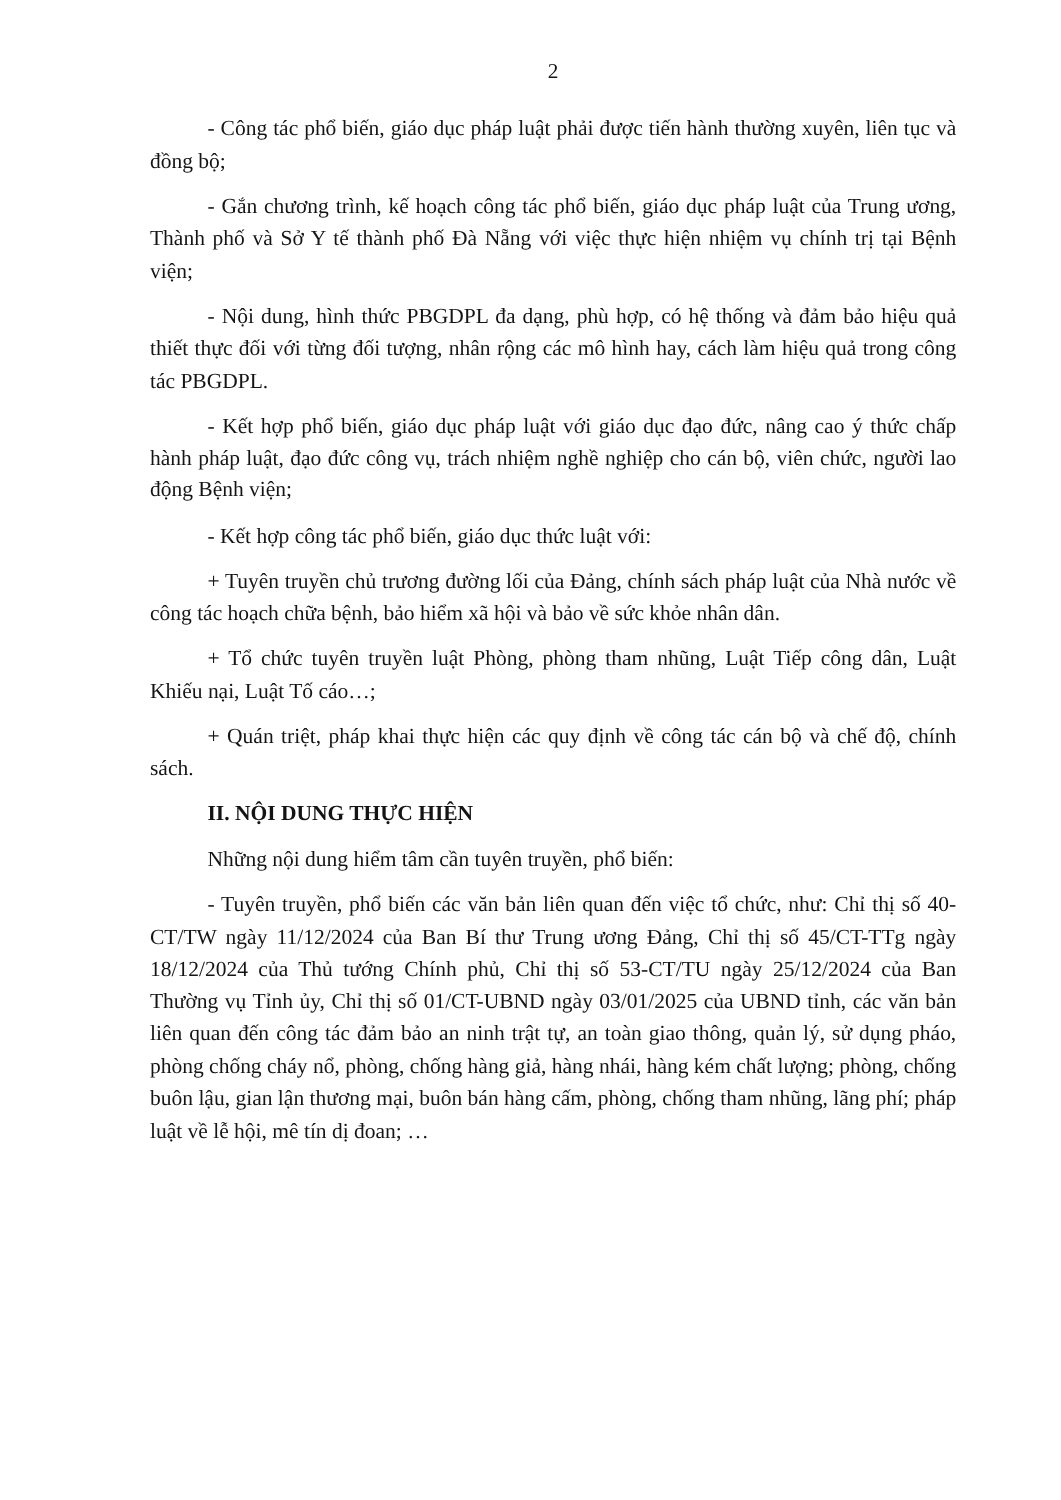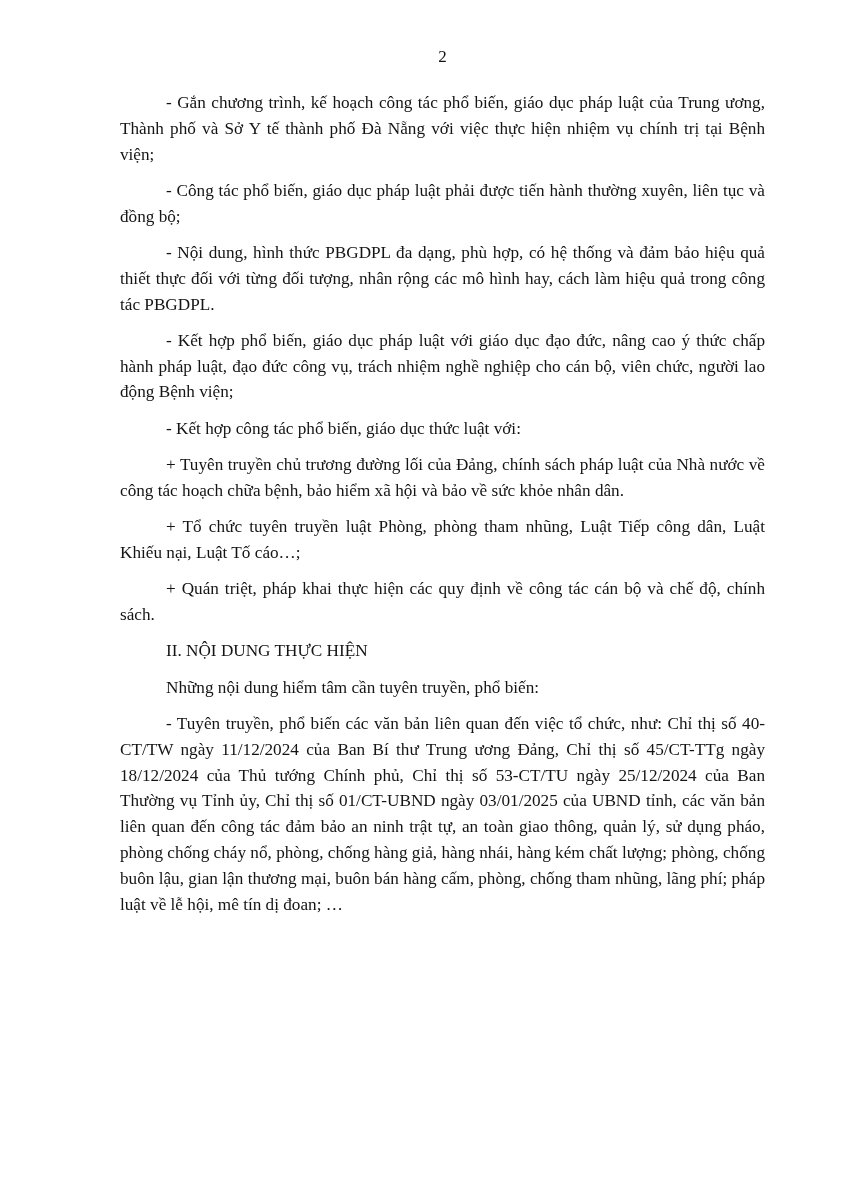--- a/index.html
+++ b/index.html
@@ -33,21 +33,21 @@
     z-index: 1;
   }
   .para {
     font-size: 17.2px;
     line-height: 25.8px;
     text-align: justify;
     text-indent: 46px;
     margin: 0 0 10.5px 0;
   }
   .para.heading {
-    font-weight: normal;
+    font-weight: bold;
     text-align: left;
   }
   .watermark {
     position: absolute;
     left: 210px;
     top: 756px;
     z-index: 0;
     transform: rotate(-43.5deg);
     transform-origin: 0 0;
     font-family: "Liberation Sans", "DejaVu Sans", sans-serif;
@@ -61,22 +61,22 @@
 </style>
 </head>
 <body>
 
 <div class="watermark">vnq 07/02/2025 16:29:42-ynq-ynq</div>
 
 <div class="page">
   <div class="page-number">2</div>
 
   <div class="content" id="content">
+      <p class="para">- Công tác phổ biến, giáo dục pháp luật phải được tiến hành thường xuyên, liên tục và đồng bộ;</p>
       <p class="para">- Gắn chương trình, kế hoạch công tác phổ biến, giáo dục pháp luật của Trung ương, Thành phố và Sở Y tế thành phố Đà Nẵng với việc thực hiện nhiệm vụ chính trị tại Bệnh viện;</p>
-      <p class="para">- Công tác phổ biến, giáo dục pháp luật phải được tiến hành thường xuyên, liên tục và đồng bộ;</p>
       <p class="para">- Nội dung, hình thức PBGDPL đa dạng, phù hợp, có hệ thống và đảm bảo hiệu quả thiết thực đối với từng đối tượng, nhân rộng các mô hình hay, cách làm hiệu quả trong công tác PBGDPL.</p>
       <p class="para">- Kết hợp phổ biến, giáo dục pháp luật với giáo dục đạo đức, nâng cao ý thức chấp hành pháp luật, đạo đức công vụ, trách nhiệm nghề nghiệp cho cán bộ, viên chức, người lao động Bệnh viện;</p>
       <p class="para">- Kết hợp công tác phổ biến, giáo dục thức luật với:</p>
       <p class="para">+ Tuyên truyền chủ trương đường lối của Đảng, chính sách pháp luật của Nhà nước về công tác hoạch chữa bệnh, bảo hiểm xã hội và bảo về sức khỏe nhân dân.</p>
       <p class="para">+ Tổ chức tuyên truyền luật Phòng, phòng tham nhũng, Luật Tiếp công dân, Luật Khiếu nại, Luật Tố cáo…;</p>
       <p class="para">+ Quán triệt, pháp khai thực hiện các quy định về công tác cán bộ và chế độ, chính sách.</p>
       <p class="para heading">II. NỘI DUNG THỰC HIỆN</p>
       <p class="para">Những nội dung hiểm tâm cần tuyên truyền, phổ biến:</p>
       <p class="para">- Tuyên truyền, phổ biến các văn bản liên quan đến việc tổ chức, như: Chỉ thị số 40-CT/TW ngày 11/12/2024 của Ban Bí thư Trung ương Đảng, Chỉ thị số 45/CT-TTg ngày 18/12/2024 của Thủ tướng Chính phủ, Chỉ thị số 53-CT/TU ngày 25/12/2024 của Ban Thường vụ Tỉnh ủy, Chỉ thị số 01/CT-UBND ngày 03/01/2025 của UBND tỉnh, các văn bản liên quan đến công tác đảm bảo an ninh trật tự, an toàn giao thông, quản lý, sử dụng pháo, phòng chống cháy nổ, phòng, chống hàng giả, hàng nhái, hàng kém chất lượng; phòng, chống buôn lậu, gian lận thương mại, buôn bán hàng cấm, phòng, chống tham nhũng, lãng phí; pháp luật về lễ hội, mê tín dị đoan; …</p>
     </div>

